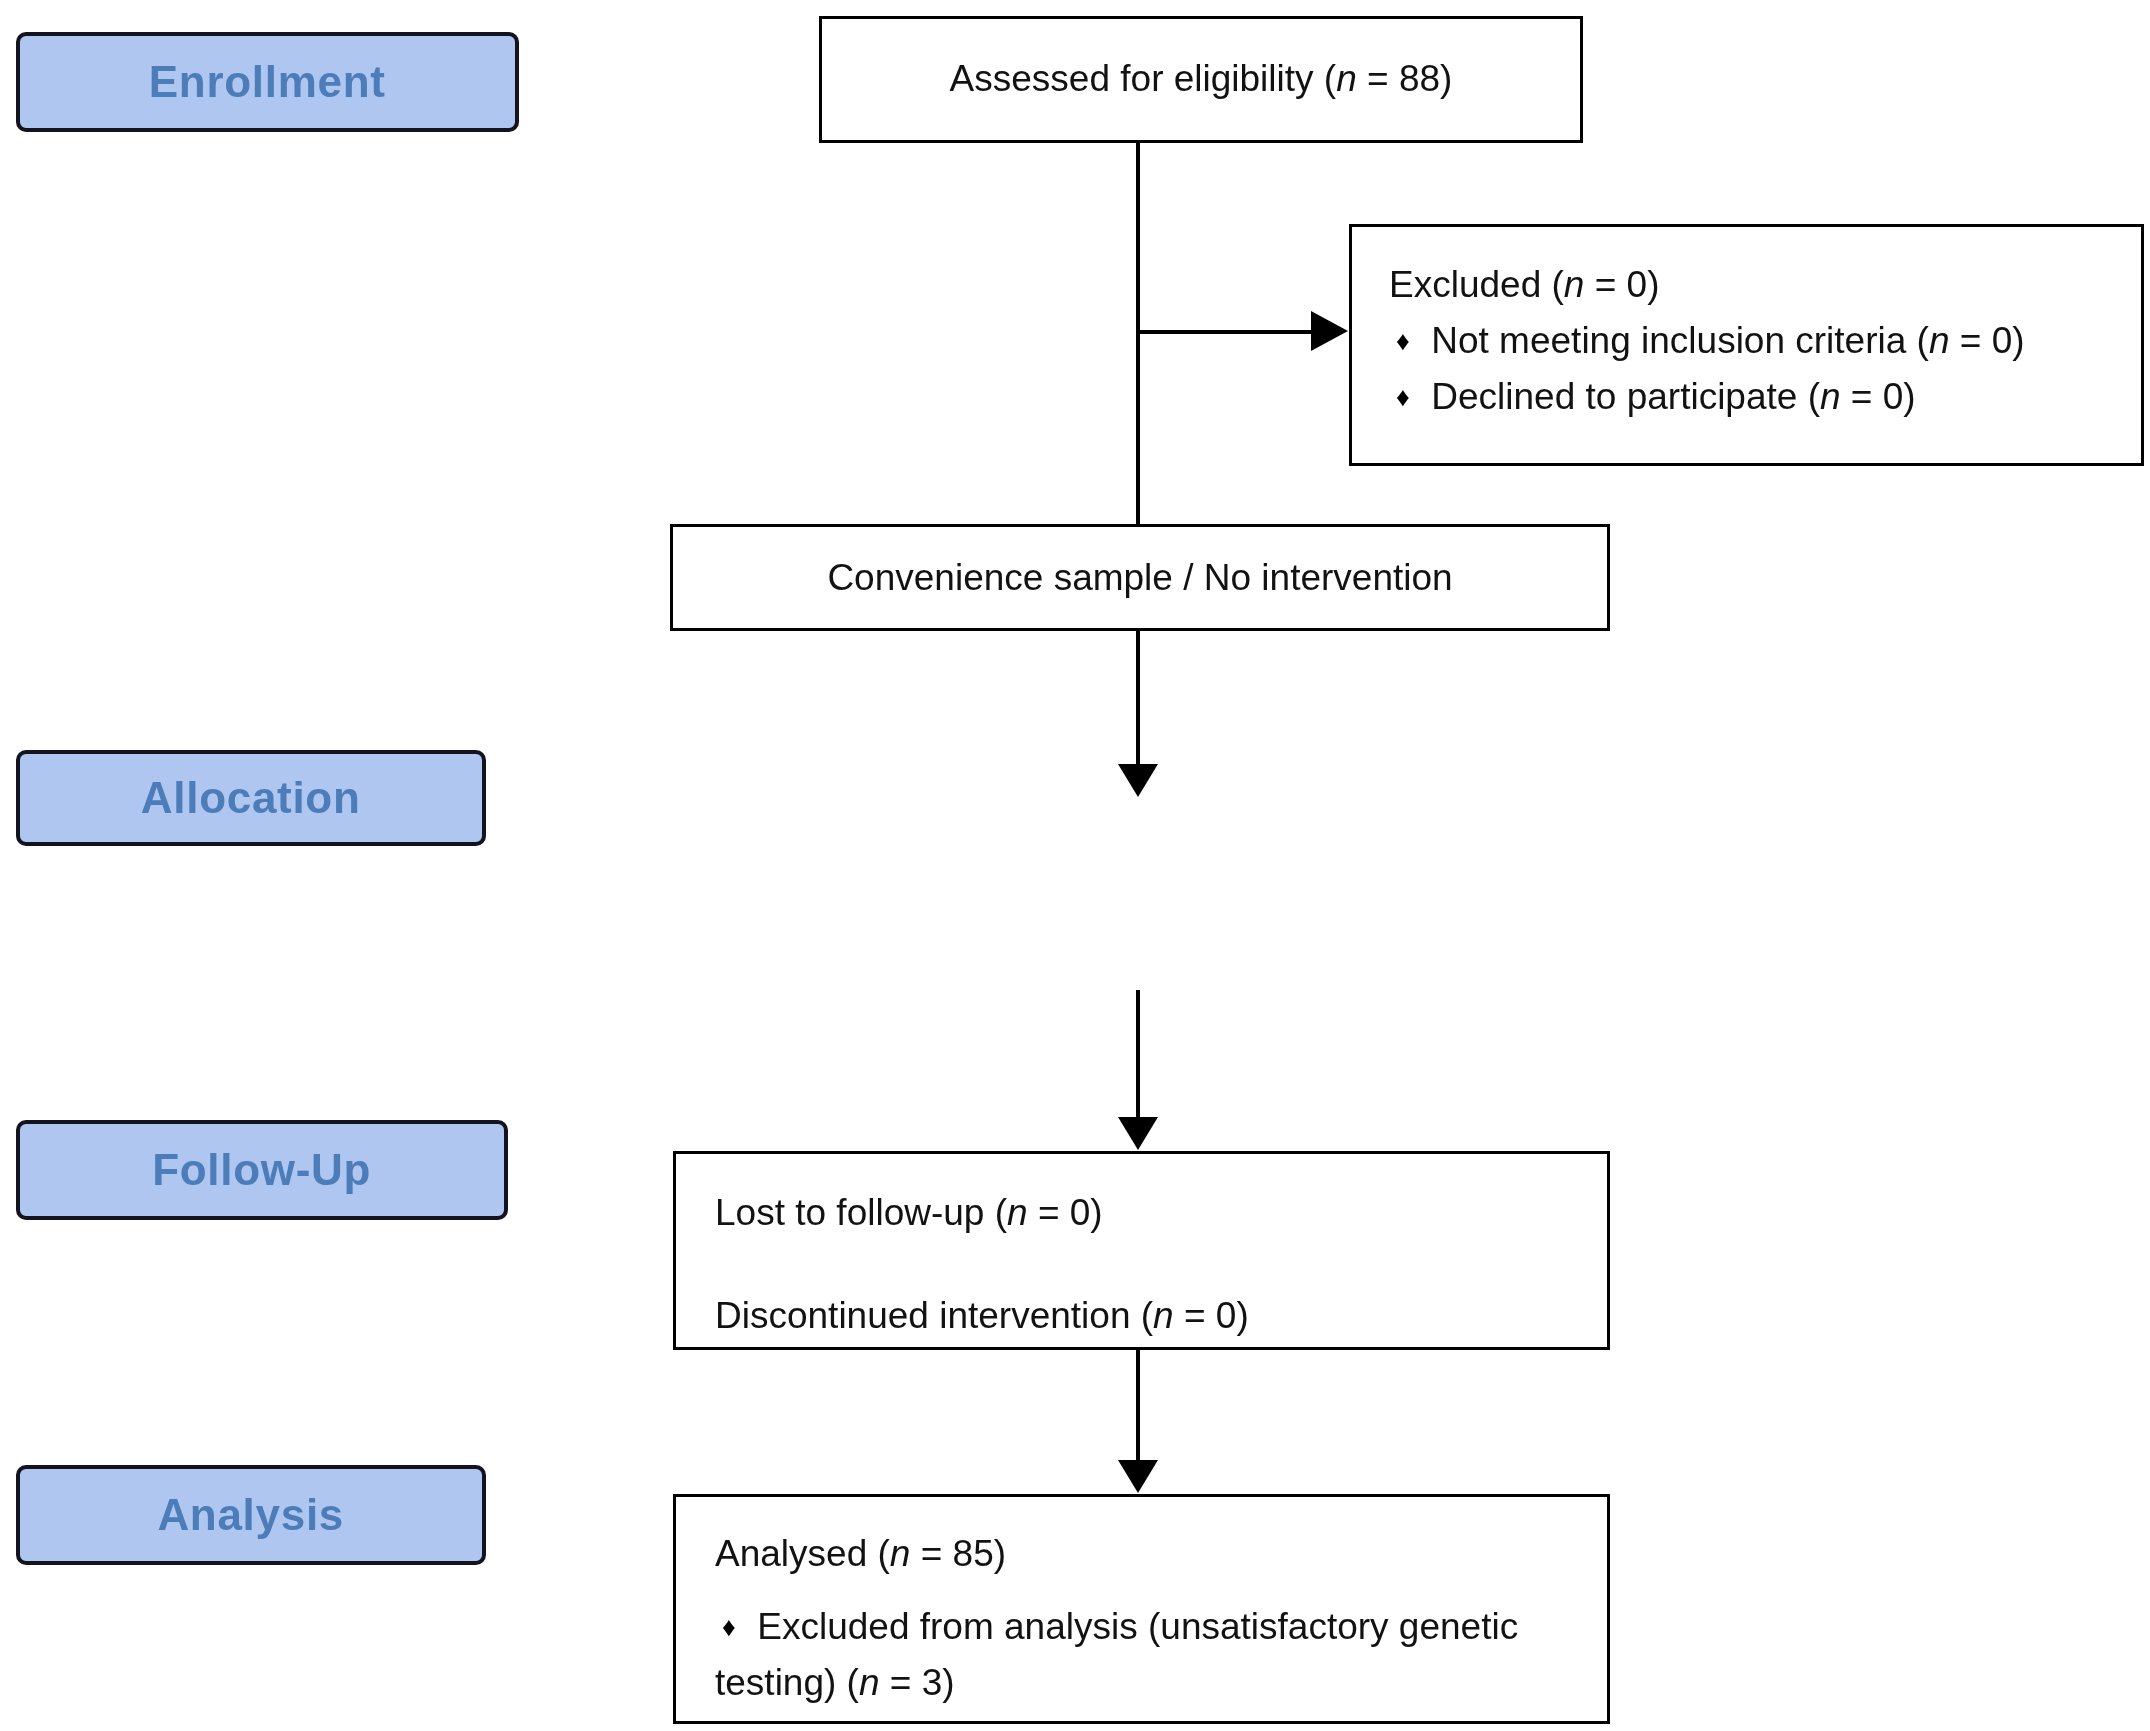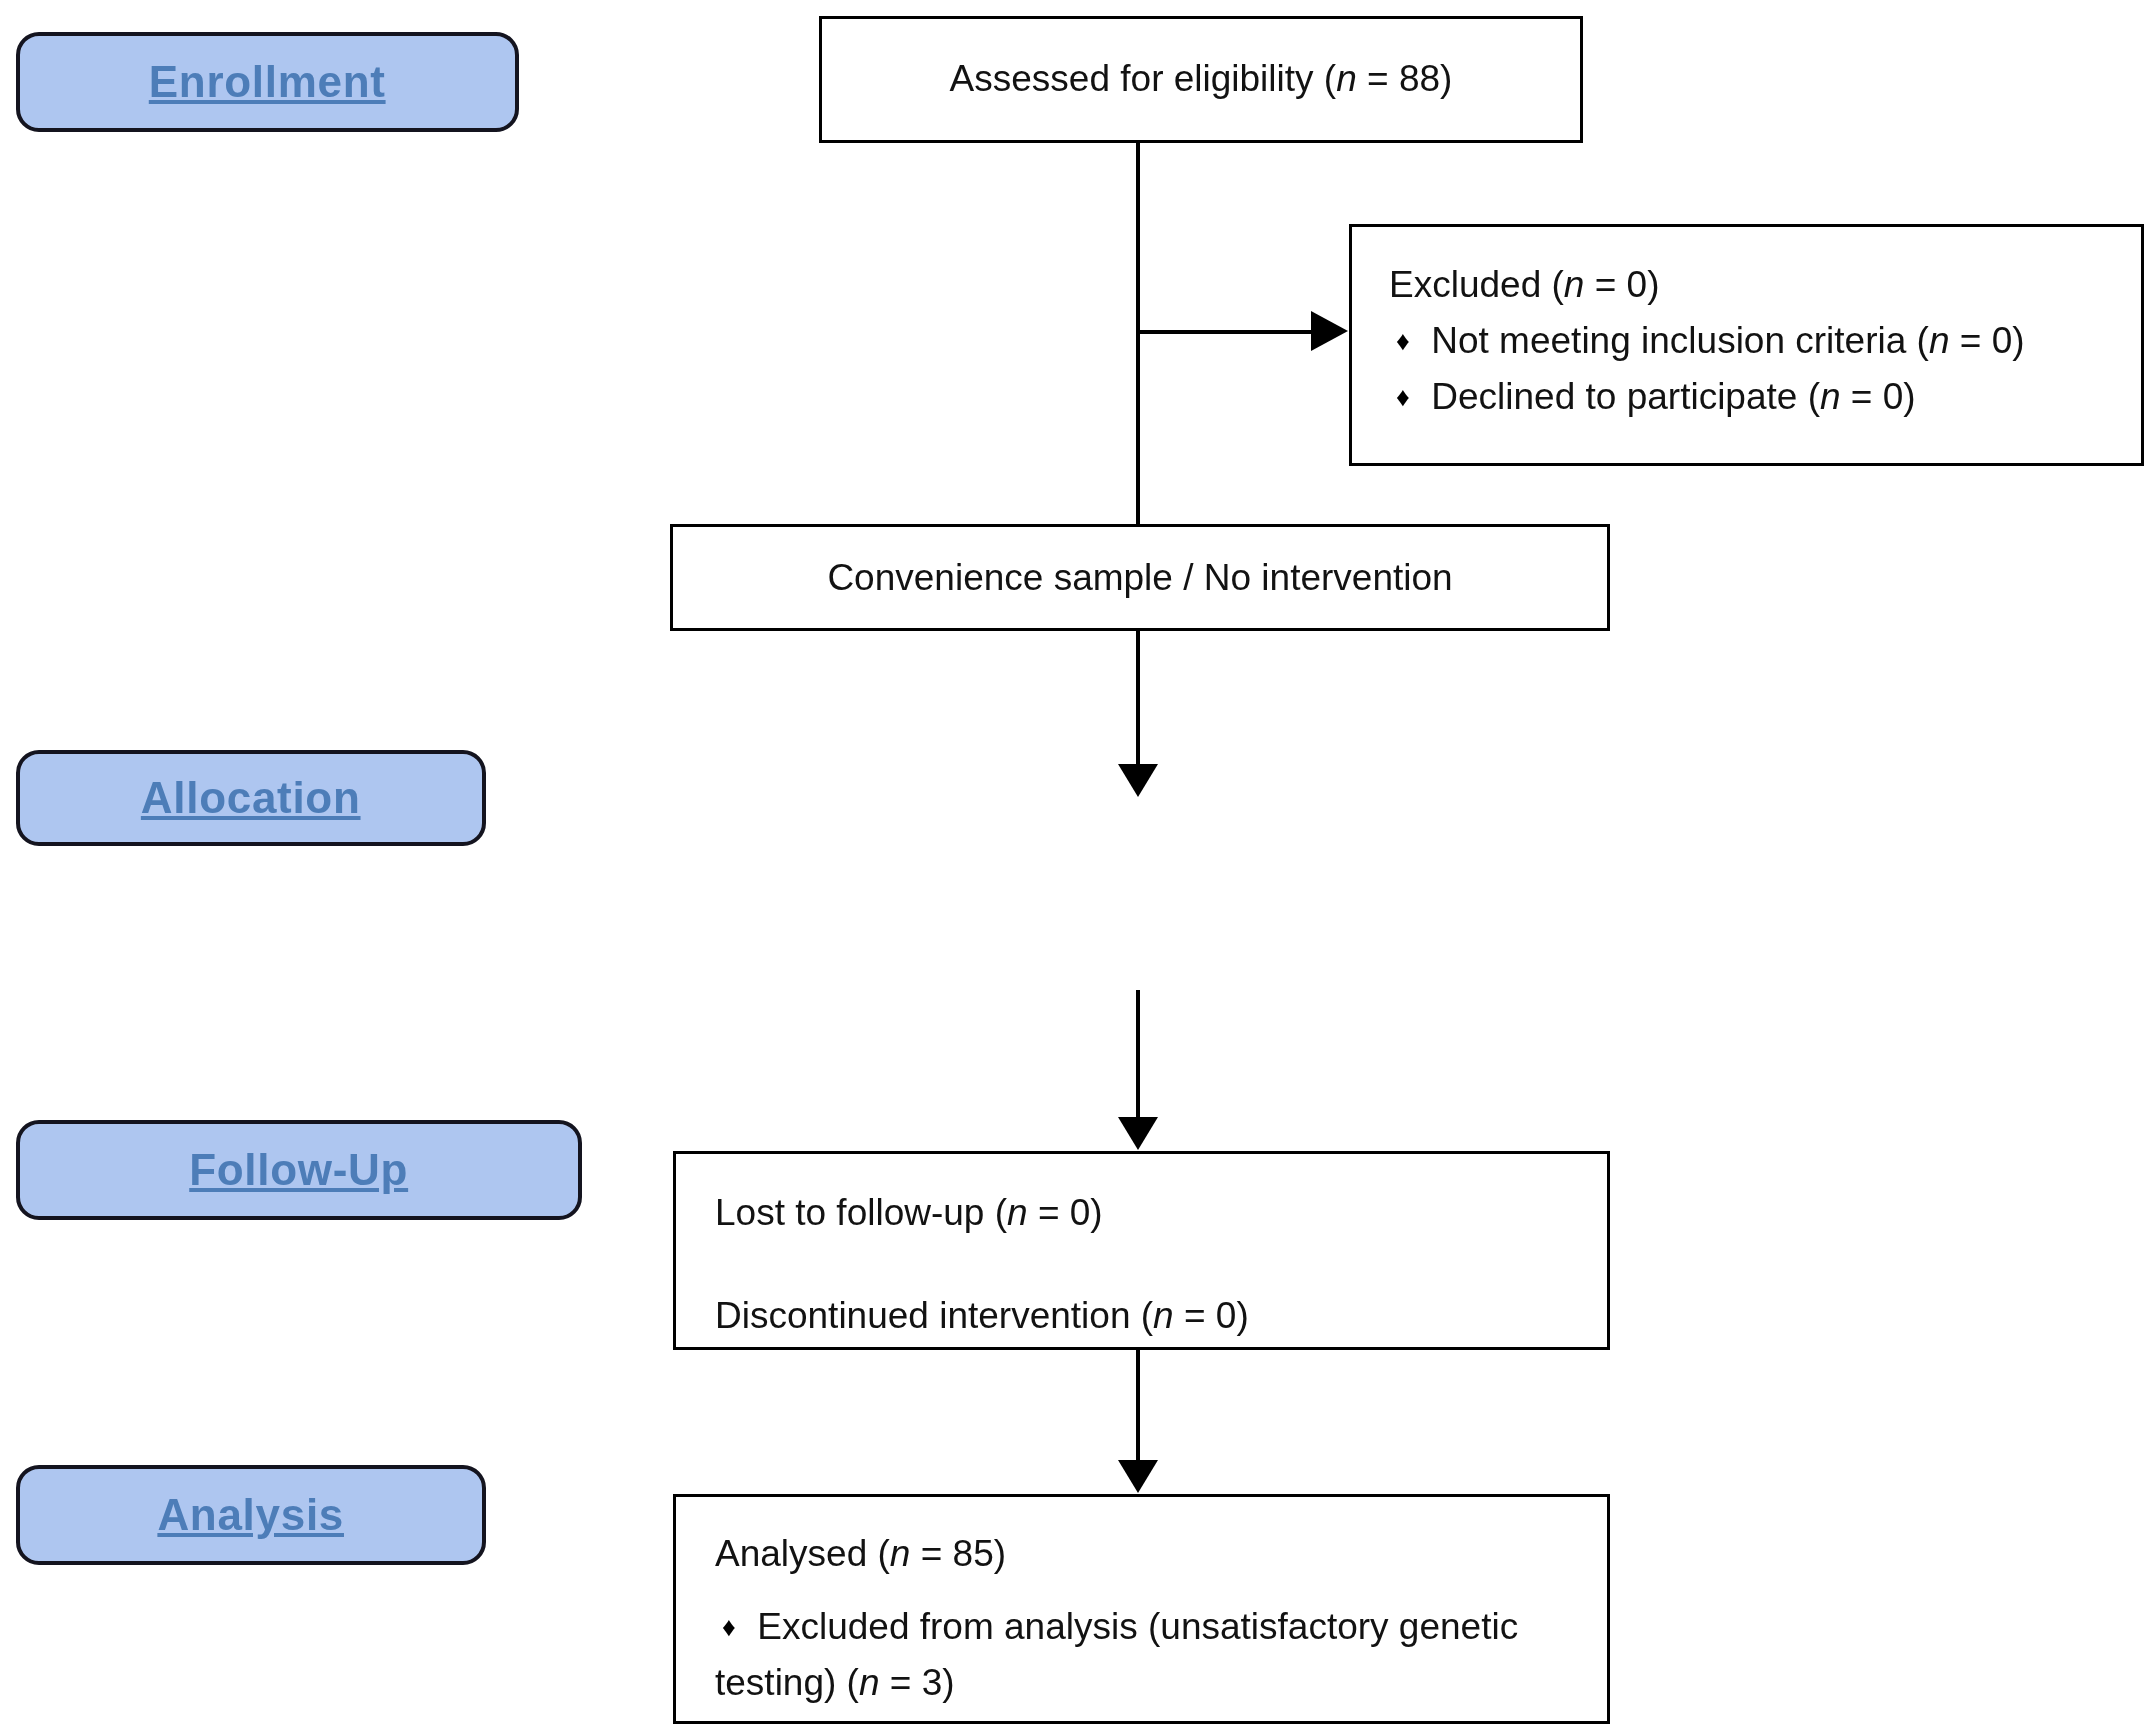--- a/index.html
+++ b/index.html
@@ -11,33 +11,32 @@
     font-family:"Liberation Sans", sans-serif;
     overflow:hidden;
   }
 
   
   .stage{
     position:absolute;
     box-sizing:border-box;
     background:#aec6f0;
     border:4.3px solid #14141f;
-    border-radius:23px;
+    border-radius:10px;
     color:#4d7db8;
     font-weight:bold;
     font-size:44px;
     display:flex;
     align-items:center;
     justify-content:center;
     letter-spacing:0.7px;
-    text-decoration:underline;
   }
   #stage-enrollment{left:15.7px;top:32px;width:503px;height:100px;}
   #stage-allocation{left:15.7px;top:750px;width:470px;height:96px;}
-  #stage-followup{left:15.7px;top:1120px;width:566px;height:100px;}
+  #stage-followup{left:15.7px;top:1120px;width:492px;height:100px;}
   #stage-analysis{left:15.7px;top:1465px;width:470px;height:100px;}
 
   
   .box{
     position:absolute;
     box-sizing:border-box;
     background:#ffffff;
     border:3.6px solid #000000;
     color:#121212;
     font-size:37px;

